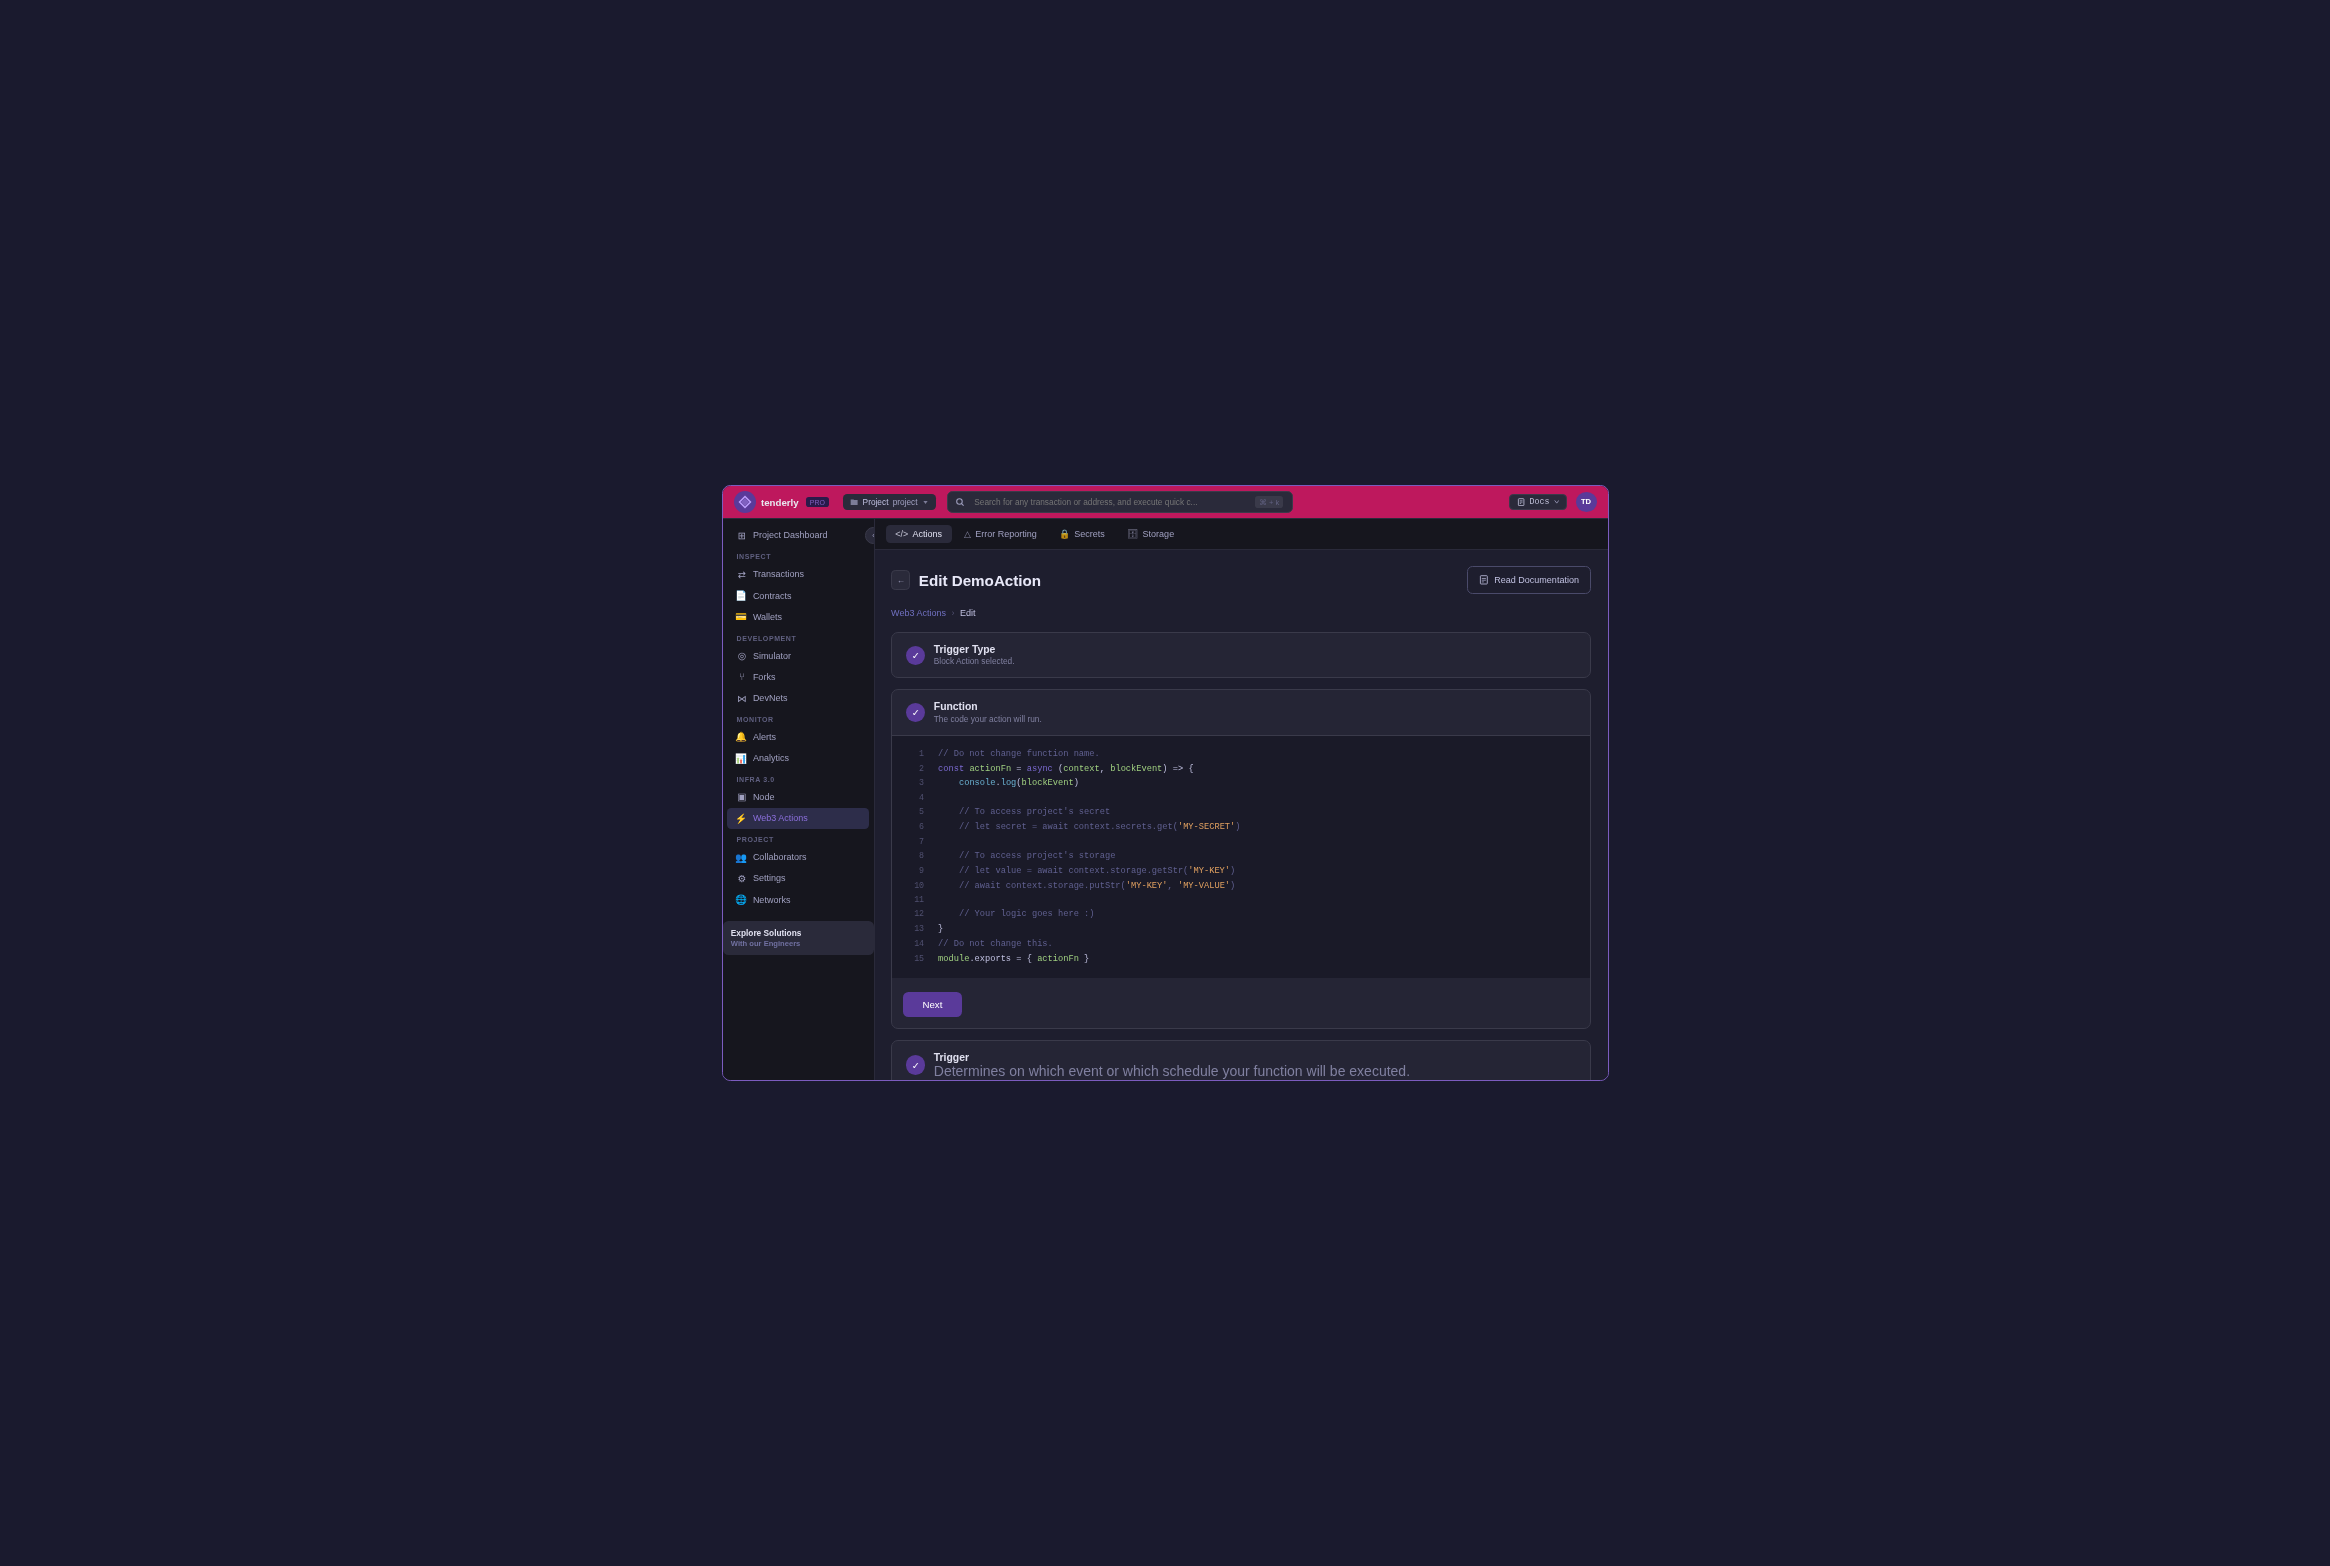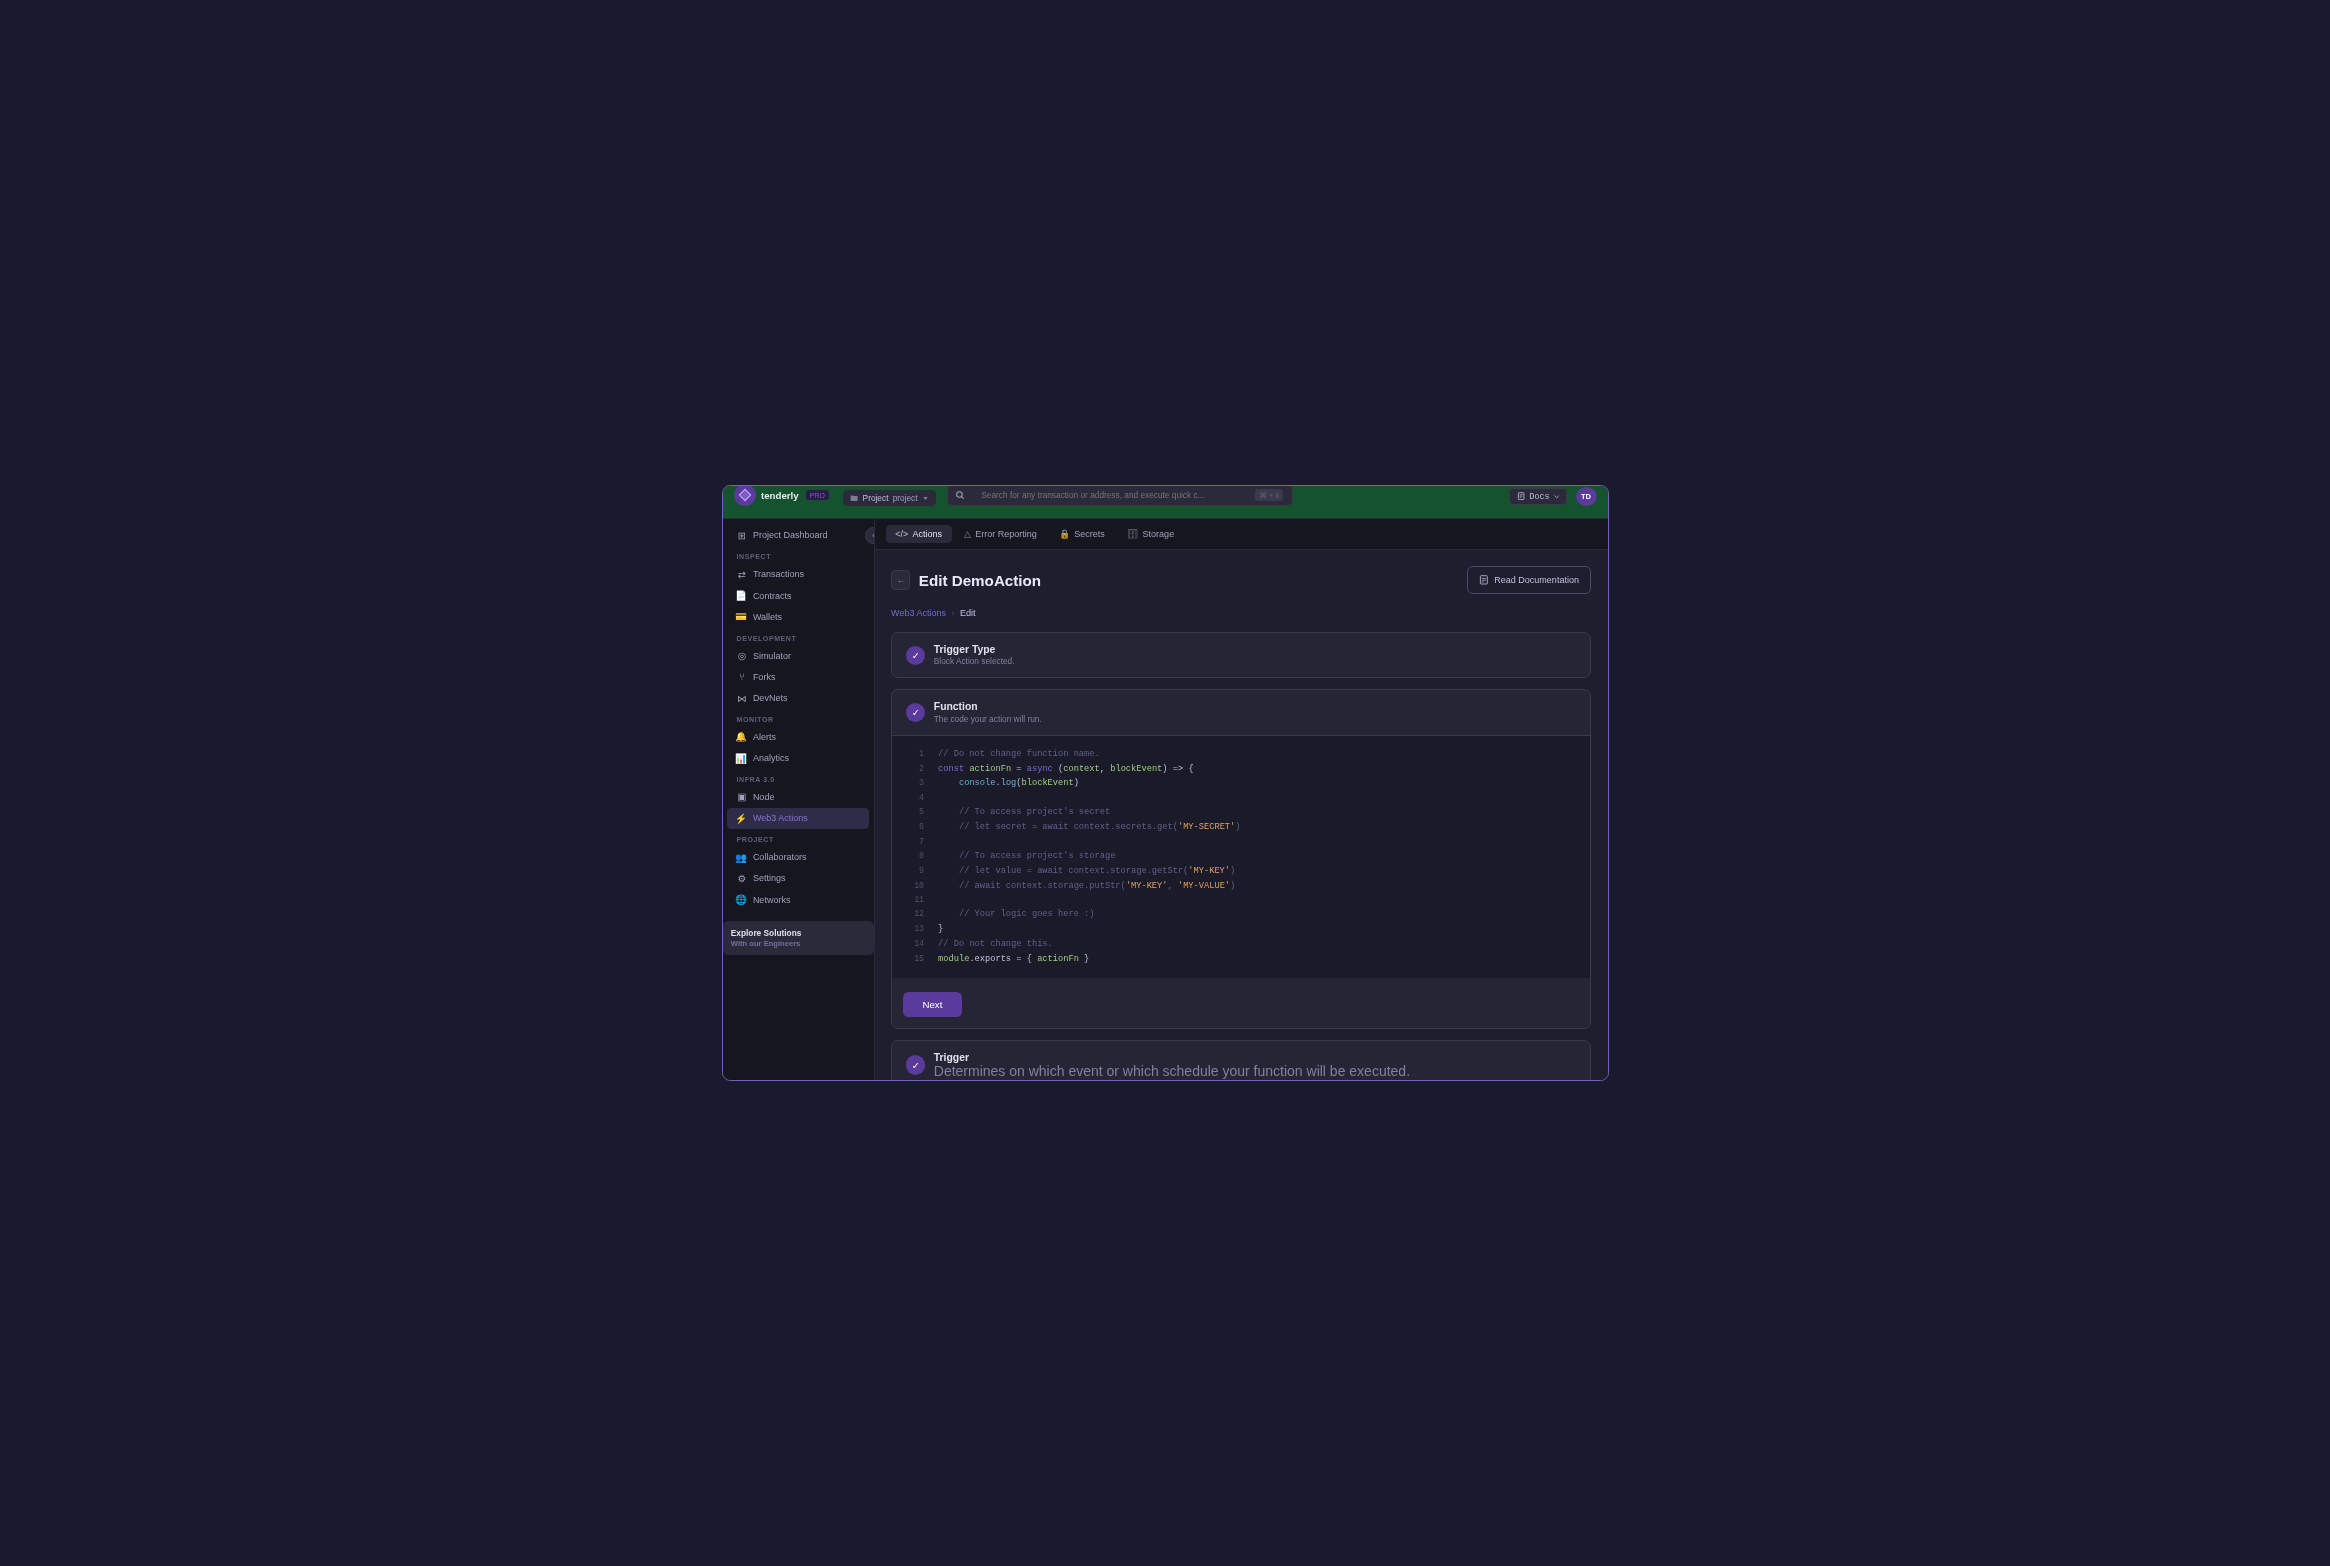--- a/index.html
+++ b/index.html
@@ -19,24 +19,24 @@
       border: 1.4px solid #7c5cbf;
       border-radius: 8.3px;
       overflow: hidden;
       display: flex;
       flex-direction: column;
       background: #1e1e2e;
     }
     
     .top-bar {
       display: flex;
-      align-items: flex-end;
-      background: #14532d;
+      align-items: center;
+      background: #be185d;
       border-bottom: 0.7px solid #2a2a3a;
-      padding: 12px 11px;
+      padding: 4px 11px;
       height: 33px;
       flex-shrink: 0;
     }
     .logo-area {
       display: flex;
       align-items: center;
       gap: 5.5px;
       margin-right: 14px;
     }
     .logo-icon {
@@ -62,21 +62,21 @@
     .project-breadcrumb svg { opacity: 0.7; }
     .search-bar {
       flex: 1;
       max-width: 346px;
       background: #2a2a3a;
       border: 0.7px solid #3a3a4a;
       border-radius: 5.5px;
       display: flex;
       align-items: center;
       padding: 0 8.3px;
-      gap: 17px;
+      gap: 10px;
       height: 22px;
     }
     .search-bar input {
       background: transparent;
       border: none;
       color: #a0a0c0;
       font-size: 8.3px;
       outline: none;
       flex: 1;
     }

